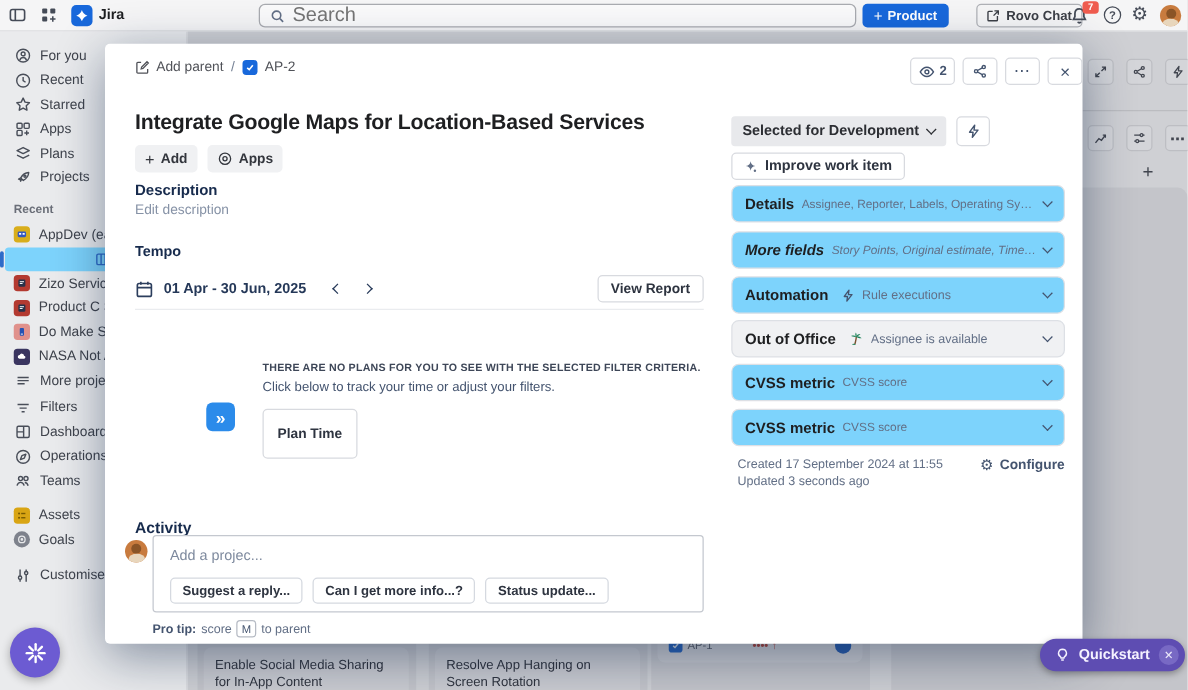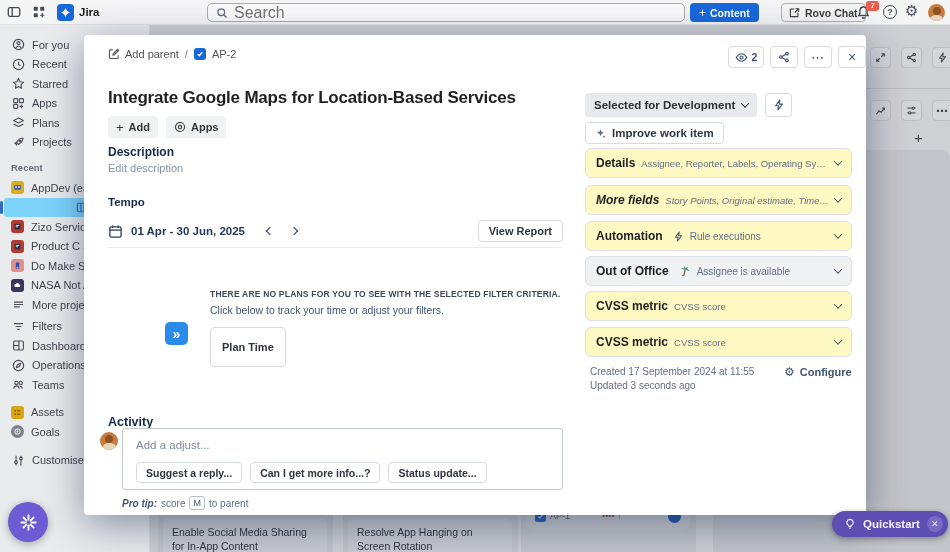--- a/index.html
+++ b/index.html
@@ -46,21 +46,21 @@
 
   
   #modal { position:absolute; left:84px; top:35px; width:782px; height:480px; background:#FFFFFF; border-radius:4px; box-shadow:0 10px 40px rgba(9,30,66,.45); z-index:10; }
   .mbtn { display:inline-flex; align-items:center; justify-content:center; gap:4px; height:22px; border:1px solid #D8DADF; border-radius:4px; background:#fff; color:#44546F; font-size:11px; }
   .subtle-btn { display:inline-flex; align-items:center; gap:5px; height:22px; padding:0 8px; background:#F0F1F3; border-radius:4px; font-size:11px; font-weight:700; color:#33363D; }
   #m-title { position:absolute; left:24px; top:53px; width:470px; font-size:17px; font-weight:700; color:#1E1F21; letter-spacing:-.2px; }
   .chev { width:6px; height:6px; border-right:1.6px solid #505A6B; border-bottom:1.6px solid #505A6B; display:inline-block; }
   .chev-down { transform:rotate(45deg) translate(-1px,-1px); }
   .chev-left { transform:rotate(135deg); }
   .chev-right { transform:rotate(-45deg); }
-  .panel { position:absolute; left:501px; width:267px; height:30px; border:1px solid #DDE0E5; border-radius:6px; background:#fef9c3; display:flex; align-items:center; padding:0 10px; gap:6px; }
+  .panel { position:absolute; left:501px; width:267px; height:30px; border:1px solid #DDE0E5; border-radius:6px; background:#7dd3fc; display:flex; align-items:center; padding:0 10px; gap:6px; }
   .panel .p-title { font-size:12px; font-weight:700; color:#1E1F21; white-space:nowrap; }
   .panel .p-sub { font-size:9.5px; color:#626F86; white-space:nowrap; overflow:hidden; text-overflow:ellipsis; flex:1; }
   .panel .p-chev { margin-left:auto; flex:none; }
   .qr-btn { display:inline-flex; align-items:center; height:21px; padding:0 9px; border:1px solid #D5D9E0; border-radius:4px; font-size:10.5px; font-weight:700; color:#2E3440; background:#fff; }
   kbd { display:inline-block; border:1px solid #B6BBC4; border-radius:3px; font-size:9px; padding:0 3px; line-height:12px; color:#44546F; font-family:inherit; background:#fff; }
 </style>
 </head>
 <body>
 
 <div id="stage">
@@ -92,21 +92,21 @@
         <svg width="12" height="12" viewBox="0 0 16 16" fill="none" stroke="#626F86" stroke-width="1.7">
             <circle cx="7" cy="7" r="4.5"></circle>
             <line x1="10.6" y1="10.6" x2="14" y2="14"></line>
           </svg>
       </span>
       <input type="text" placeholder="Search" style="">
     </div>
 
     <div id="create-btn">
       <span style="font-size:12px;font-weight:400;">+</span>
-      <span>Content</span>
+      <span>Product</span>
     </div>
 
     <div id="rovo-btn">
       <span style="display:flex;">
         <svg width="11" height="11" viewBox="0 0 16 16" fill="none" stroke="#3B3E45" stroke-width="1.6">
             <path d="M13 8.5V13a1 1 0 0 1-1 1H3a1 1 0 0 1-1-1V4a1 1 0 0 1 1-1h4.5"></path>
             <path d="M9.5 2.5H14V7M14 2.5 8.5 8"></path>
           </svg>
       </span>
       <span>Rovo Chat</span>
@@ -515,30 +515,30 @@
     <div class="abs mbtn" style="left:126px;top:292px;padding:0 11px;height:40px;font-weight:700;color:#2E3440;">Plan Time</div>
 
     <div class="abs" style="left:24px;top:380px;font-size:12.5px;font-weight:700;color:#172B4D;">Activity</div>
 
     <div class="abs" style="left:16px;top:397px;width:18px;height:18px;border-radius:50%;background:#C87B3E;overflow:hidden;">
       <div style="position:absolute;left:5px;top:3px;width:8px;height:8px;border-radius:50%;background:#8A5426;"></div>
       <div style="position:absolute;left:2.5px;top:11px;width:13px;height:8px;border-radius:50% 50% 0 0;background:#E8D6BC;"></div>
     </div>
 
     <div class="abs" style="left:38px;top:393px;width:441px;height:62px;border:1px solid #C4C8CF;border-radius:3px;background:#fff;">
-      <div style="position:absolute;left:13px;top:10px;font-size:11.5px;color:#7E8A9E;">Add a adjust...</div>
+      <div style="position:absolute;left:13px;top:10px;font-size:11.5px;color:#7E8A9E;">Add a projec...</div>
       <div class="flex" style="position:absolute;left:13px;top:33px;gap:8px;">
         <span class="qr-btn">Suggest a reply...</span>
         <span class="qr-btn">Can I get more info...?</span>
         <span class="qr-btn">Status update...</span>
       </div>
     </div>
 
     <div class="abs flex" style="left:38px;top:461px;gap:4px;font-size:10px;color:#626F86;">
-      <span style="font-weight:700;color:#44546F;font-style:italic;">Pro tip:</span>
+      <span style="font-weight:700;color:#44546F;">Pro tip:</span>
       <span>score</span>
       <kbd>M</kbd>
       <span>to parent</span>
     </div>
 
     <div class="abs flex" style="left:501px;top:58px;gap:8px;">
       <span class="flex" style="height:24px;padding:0 9px;background:#E8E9EC;border-radius:3px;gap:7px;cursor:pointer;">
         <span style="font-size:11.5px;font-weight:700;color:#2C2E33;">Selected for Development</span>
         <span class="chev chev-down" style="border-color:#2C2E33;"></span>
       </span>

